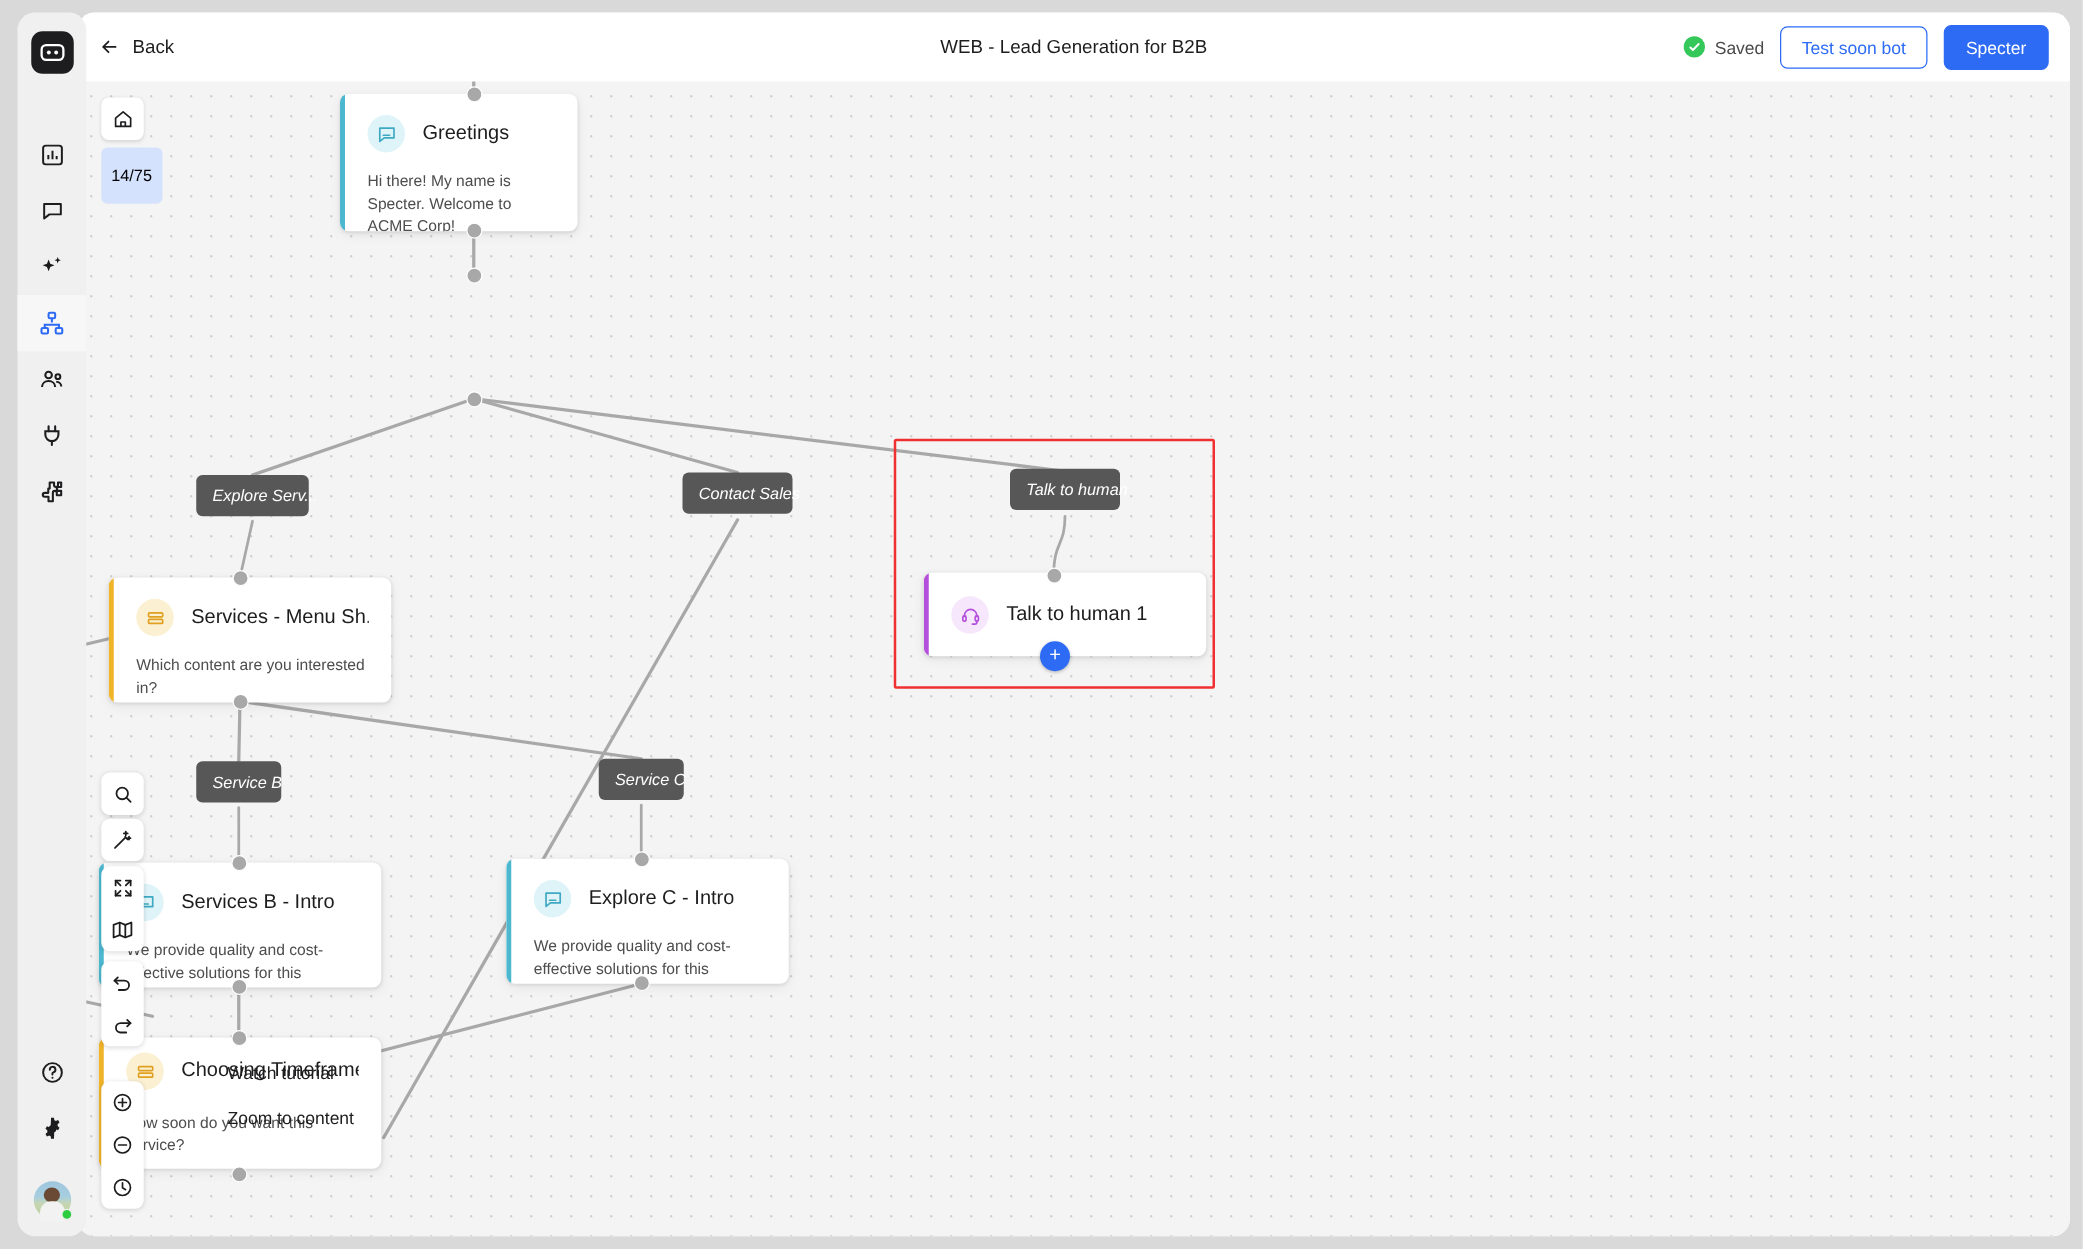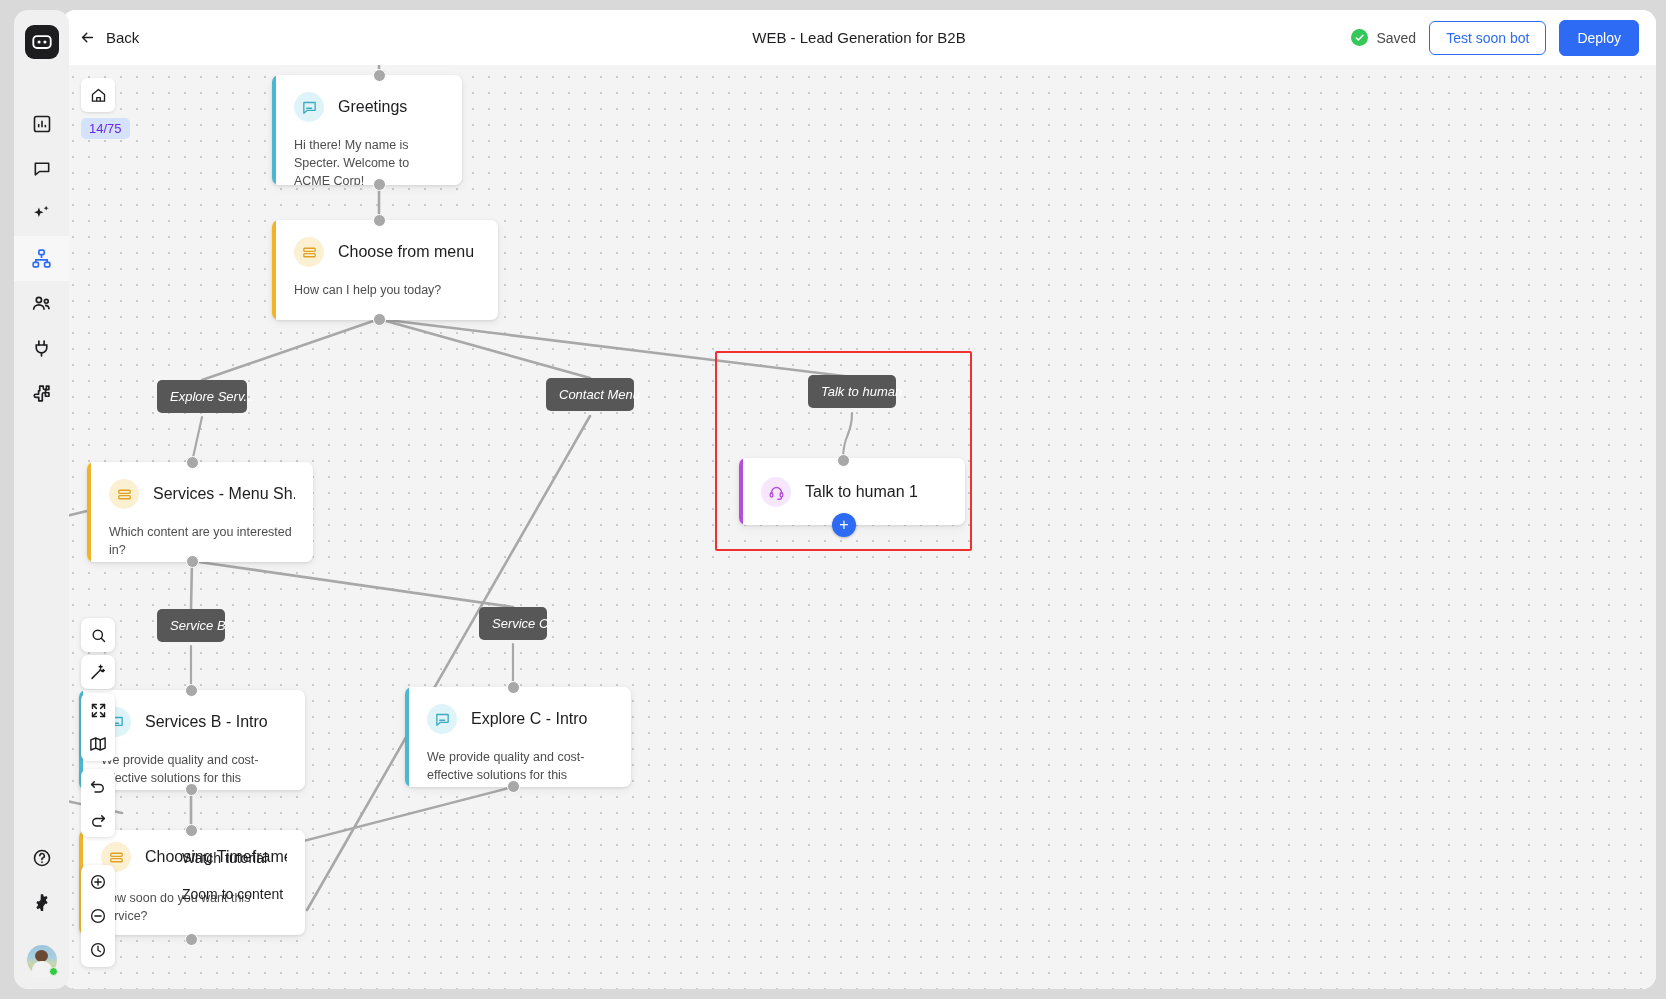--- a/index.html
+++ b/index.html
@@ -145,22 +145,22 @@
     pointer-events:none;
   }
 
   
   .home-btn {
     position:absolute; width:34px; height:34px; background:#fff; border-radius:6px;
     display:flex; align-items:center; justify-content:center;
     box-shadow:0 1px 3px rgba(0,0,0,.12); cursor:pointer;
   }
   .counter {
-    position:absolute; background:#d4e2fd; color:#6d28d9; border-radius:5px;
-    font-size:13px; padding:3px 8px;
+    position:absolute; background:#d4e2fd; color:#000000; border-radius:5px;
+    font-size:13px; padding:15px 8px;
   }
 
   
   .tool-group {
     position:absolute; background:#fff; border-radius:7px;
     box-shadow:0 1px 4px rgba(0,0,0,.14);
     display:flex; flex-direction:column; width:34px; overflow:hidden;
   }
   .tool-btn {
     width:34px; height:34px; display:flex; align-items:center; justify-content:center;
@@ -289,21 +289,21 @@
       <div class="topbar-right">
         <div class="saved">
           <span class="check">
             <svg width="11" height="11" viewBox="0 0 24 24" fill="none" stroke="#fff" stroke-width="3.4" stroke-linecap="round" stroke-linejoin="round">
               <path d="M5 13l4.5 4.5L19.5 7"></path>
             </svg>
           </span>
           <span>Saved</span>
         </div>
         <button class="btn-outline">Test soon bot</button>
-        <button class="btn-primary">Deploy</button>
+        <button class="btn-primary">Specter</button>
       </div>
     </div>
 
     <div class="canvas">
 
       <svg class="edges" viewBox="0 0 1594 924">
         <g stroke="#a8a8a8" fill="none" stroke-width="2.6" stroke-linecap="round">
 
           <path d="M317 0 V 8"></path>
 
@@ -360,33 +360,20 @@
                 <path d="M8 13h7" stroke-linecap="round"></path>
             </svg>
           </div>
           <div class="node-title">Greetings</div>
         </div>
         <div class="node-body">Hi there! My name is Specter. Welcome to ACME Corp!</div>
       </div>
       <div class="port" style="left:311px; top:4px;"></div>
       <div class="port" style="left:311px; top:113px;"></div>
 
-      <div class="node" style="left:210px; top:155px; width:226px; height:100px;">
-        <div class="stripe" style="background:#f0b429"></div>
-        <div class="node-head">
-          <div class="node-ico" style="background:#fcf0d2">
-            <svg width="17" height="17" viewBox="0 0 24 24" fill="none" stroke="#e0a021" stroke-width="1.9">
-              <rect x="4" y="6" width="16" height="4.5" rx="1.2"></rect>
-              <rect x="4" y="13.5" width="16" height="4.5" rx="1.2"></rect>
-            </svg>
-          </div>
-          <div class="node-title">Choose from menu</div>
-        </div>
-        <div class="node-body">How can I help you today?</div>
-      </div>
       <div class="port" style="left:311px; top:149px;"></div>
       <div class="port" style="left:311px; top:248px;"></div>
 
       <div class="node" style="left:25px; top:397px; width:226px; height:100px;">
         <div class="stripe" style="background:#f0b429"></div>
         <div class="node-head">
           <div class="node-ico" style="background:#fcf0d2">
             <svg width="17" height="17" viewBox="0 0 24 24" fill="none" stroke="#e0a021" stroke-width="1.9">
               <rect x="4" y="6" width="16" height="4.5" rx="1.2"></rect>
               <rect x="4" y="13.5" width="16" height="4.5" rx="1.2"></rect>
@@ -459,21 +446,21 @@
             </svg>
           </div>
           <div class="node-title">Choosing Timeframe</div>
         </div>
         <div class="node-body" style="padding-top:17px">How soon do you want this service?</div>
       </div>
       <div class="port" style="left:123px; top:759px;"></div>
       <div class="port" style="left:123px; top:868px;"></div>
 
       <div class="pill" style="left:95px; top:315px; width:90px;">Explore Serv...</div>
-      <div class="pill" style="left:484px; top:313px; width:88px;">Contact Menu</div>
+      <div class="pill" style="left:484px; top:313px; width:88px;">Contact Sales</div>
       <div class="pill" style="left:746px; top:310px; width:88px;">Talk to human</div>
       <div class="pill" style="left:95px; top:544px; width:68px;">Service B</div>
       <div class="pill" style="left:417px; top:542px; width:68px;">Service C</div>
 
       <div class="tool-group" style="left:19px; top:553px;">
         <div class="tool-btn">
           <svg width="17" height="17" viewBox="0 0 24 24" fill="none" stroke="#1d1d1f" stroke-width="2" stroke-linecap="round">
             <circle cx="11" cy="11" r="6.5"></circle>
               <path d="M16 16l4.5 4.5"></path>
           </svg>

